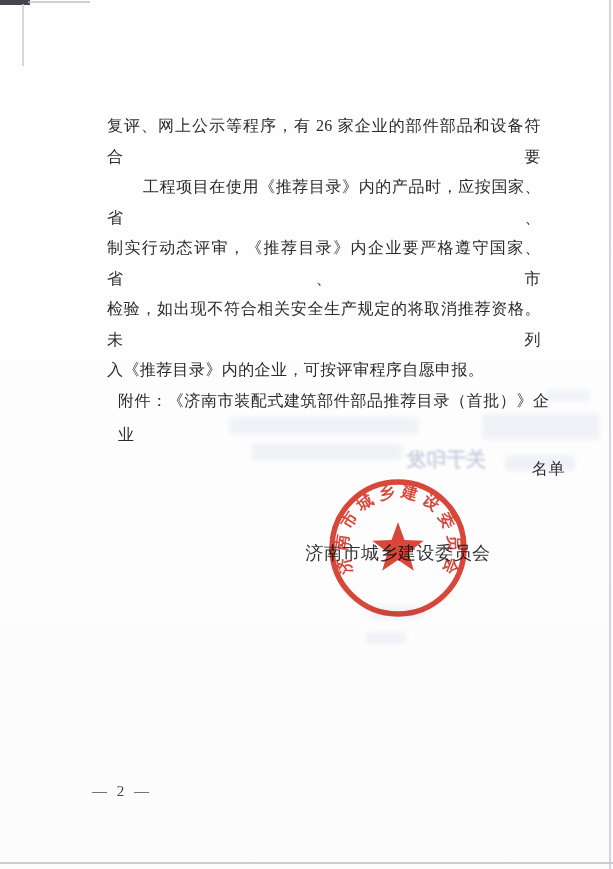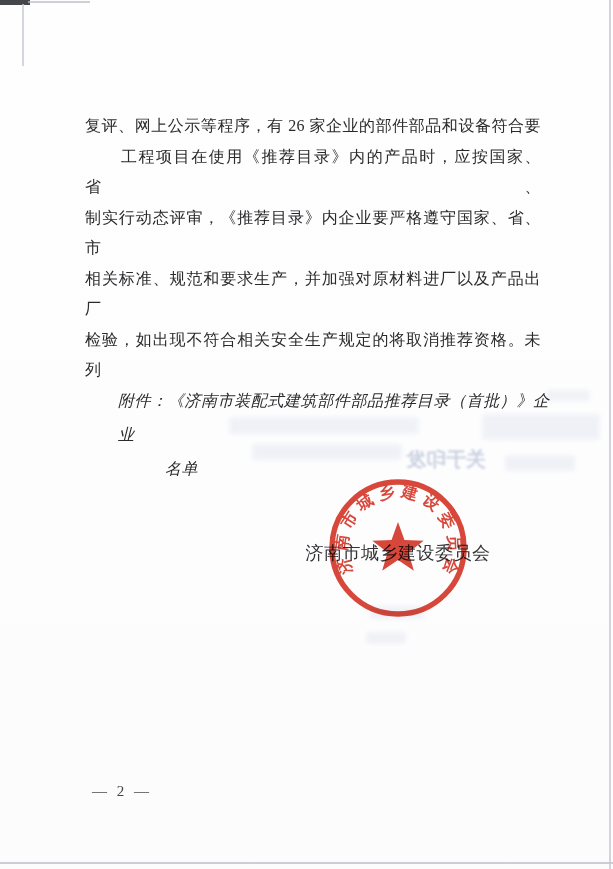--- a/index.html
+++ b/index.html
@@ -37,33 +37,33 @@
   }
   .corner-line-v {
     position: absolute; left: 22px; top: 4px; width: 2px; height: 62px;
     background: #c7cad2; opacity: .75;
   }
   
   .body-text {
     position: absolute; left: 85px; top: 111px; width: 456px;
     font-size: 16px; line-height: 30.5px; letter-spacing: 0.4px;
   }
-  .body-text .line { white-space: normal; }
+  .body-text .line { white-space: normal; margin-left: 22px; }
   .body-text .line.full {
     text-align: justify;
     text-align-last: justify;
   }
   .body-text .line.indent { text-indent: 36px; }
   
   .attachment {
     position: absolute; left: 85px; top: 384px; width: 480px;
-    font-size: 16px; line-height: 34px; letter-spacing: 0.6px; font-style: italic;
+    font-size: 16px; line-height: 34px; letter-spacing: 0.6px;
   }
   .attachment .att-line1 { padding-left: 33px; }
-  .attachment .att-line2 { padding-left: 80px; }
+  .attachment .att-line2 { padding-left: 80px; text-align: right; }
   
   .sig-org {
     position: absolute; left: 278px; top: 541px; width: 240px;
     text-align: center; font-size: 18px; letter-spacing: 0.5px; color: #333336;
   }
   .sig-date {
     position: absolute; left: 278px; top: 572px; width: 240px;
     text-align: center; font-size: 17px; letter-spacing: 1.5px; color: #3a3a3e;
   }
   
@@ -117,22 +117,22 @@
   <div class="bleed-blob lighter" style="left:505px; top:455px; width:70px; height:16px;"></div>
   <div class="bleed-text" style="left:406px; top:446px; font-size:20px;">关于印发</div>
   <div class="bleed-blob lighter" style="left:370px; top:606px; width:54px; height:13px;"></div>
   <div class="bleed-blob lighter" style="left:366px; top:632px; width:40px; height:12px;"></div>
   <div class="bleed-blob lighter" style="left:546px; top:390px; width:44px; height:11px;"></div>
 
   <div class="body-text">
     <div class="line full">复评、网上公示等程序，有 26 家企业的部件部品和设备符合要</div>
     <div class="line full indent">工程项目在使用《推荐目录》内的产品时，应按国家、省、</div>
     <div class="line full">制实行动态评审，《推荐目录》内企业要严格遵守国家、省、市</div>
-    <div class="line full">相关标准、规范和要求生产，并加强对原材料进厂以及产品出厂</div>
     <div class="line full">检验，如出现不符合相关安全生产规定的将取消推荐资格。未列</div>
+    <div class="line">入《推荐目录》内的企业，可按评审程序自愿申报。</div>
   </div>
 
   <div class="attachment">
     <div class="att-line1">附件：《济南市装配式建筑部件部品推荐目录（首批）》企业</div>
     <div class="att-line2">名单</div>
   </div>
 
   <div class="sig-org">济南市城乡建设委员会</div>
 
   <div class="seal">

